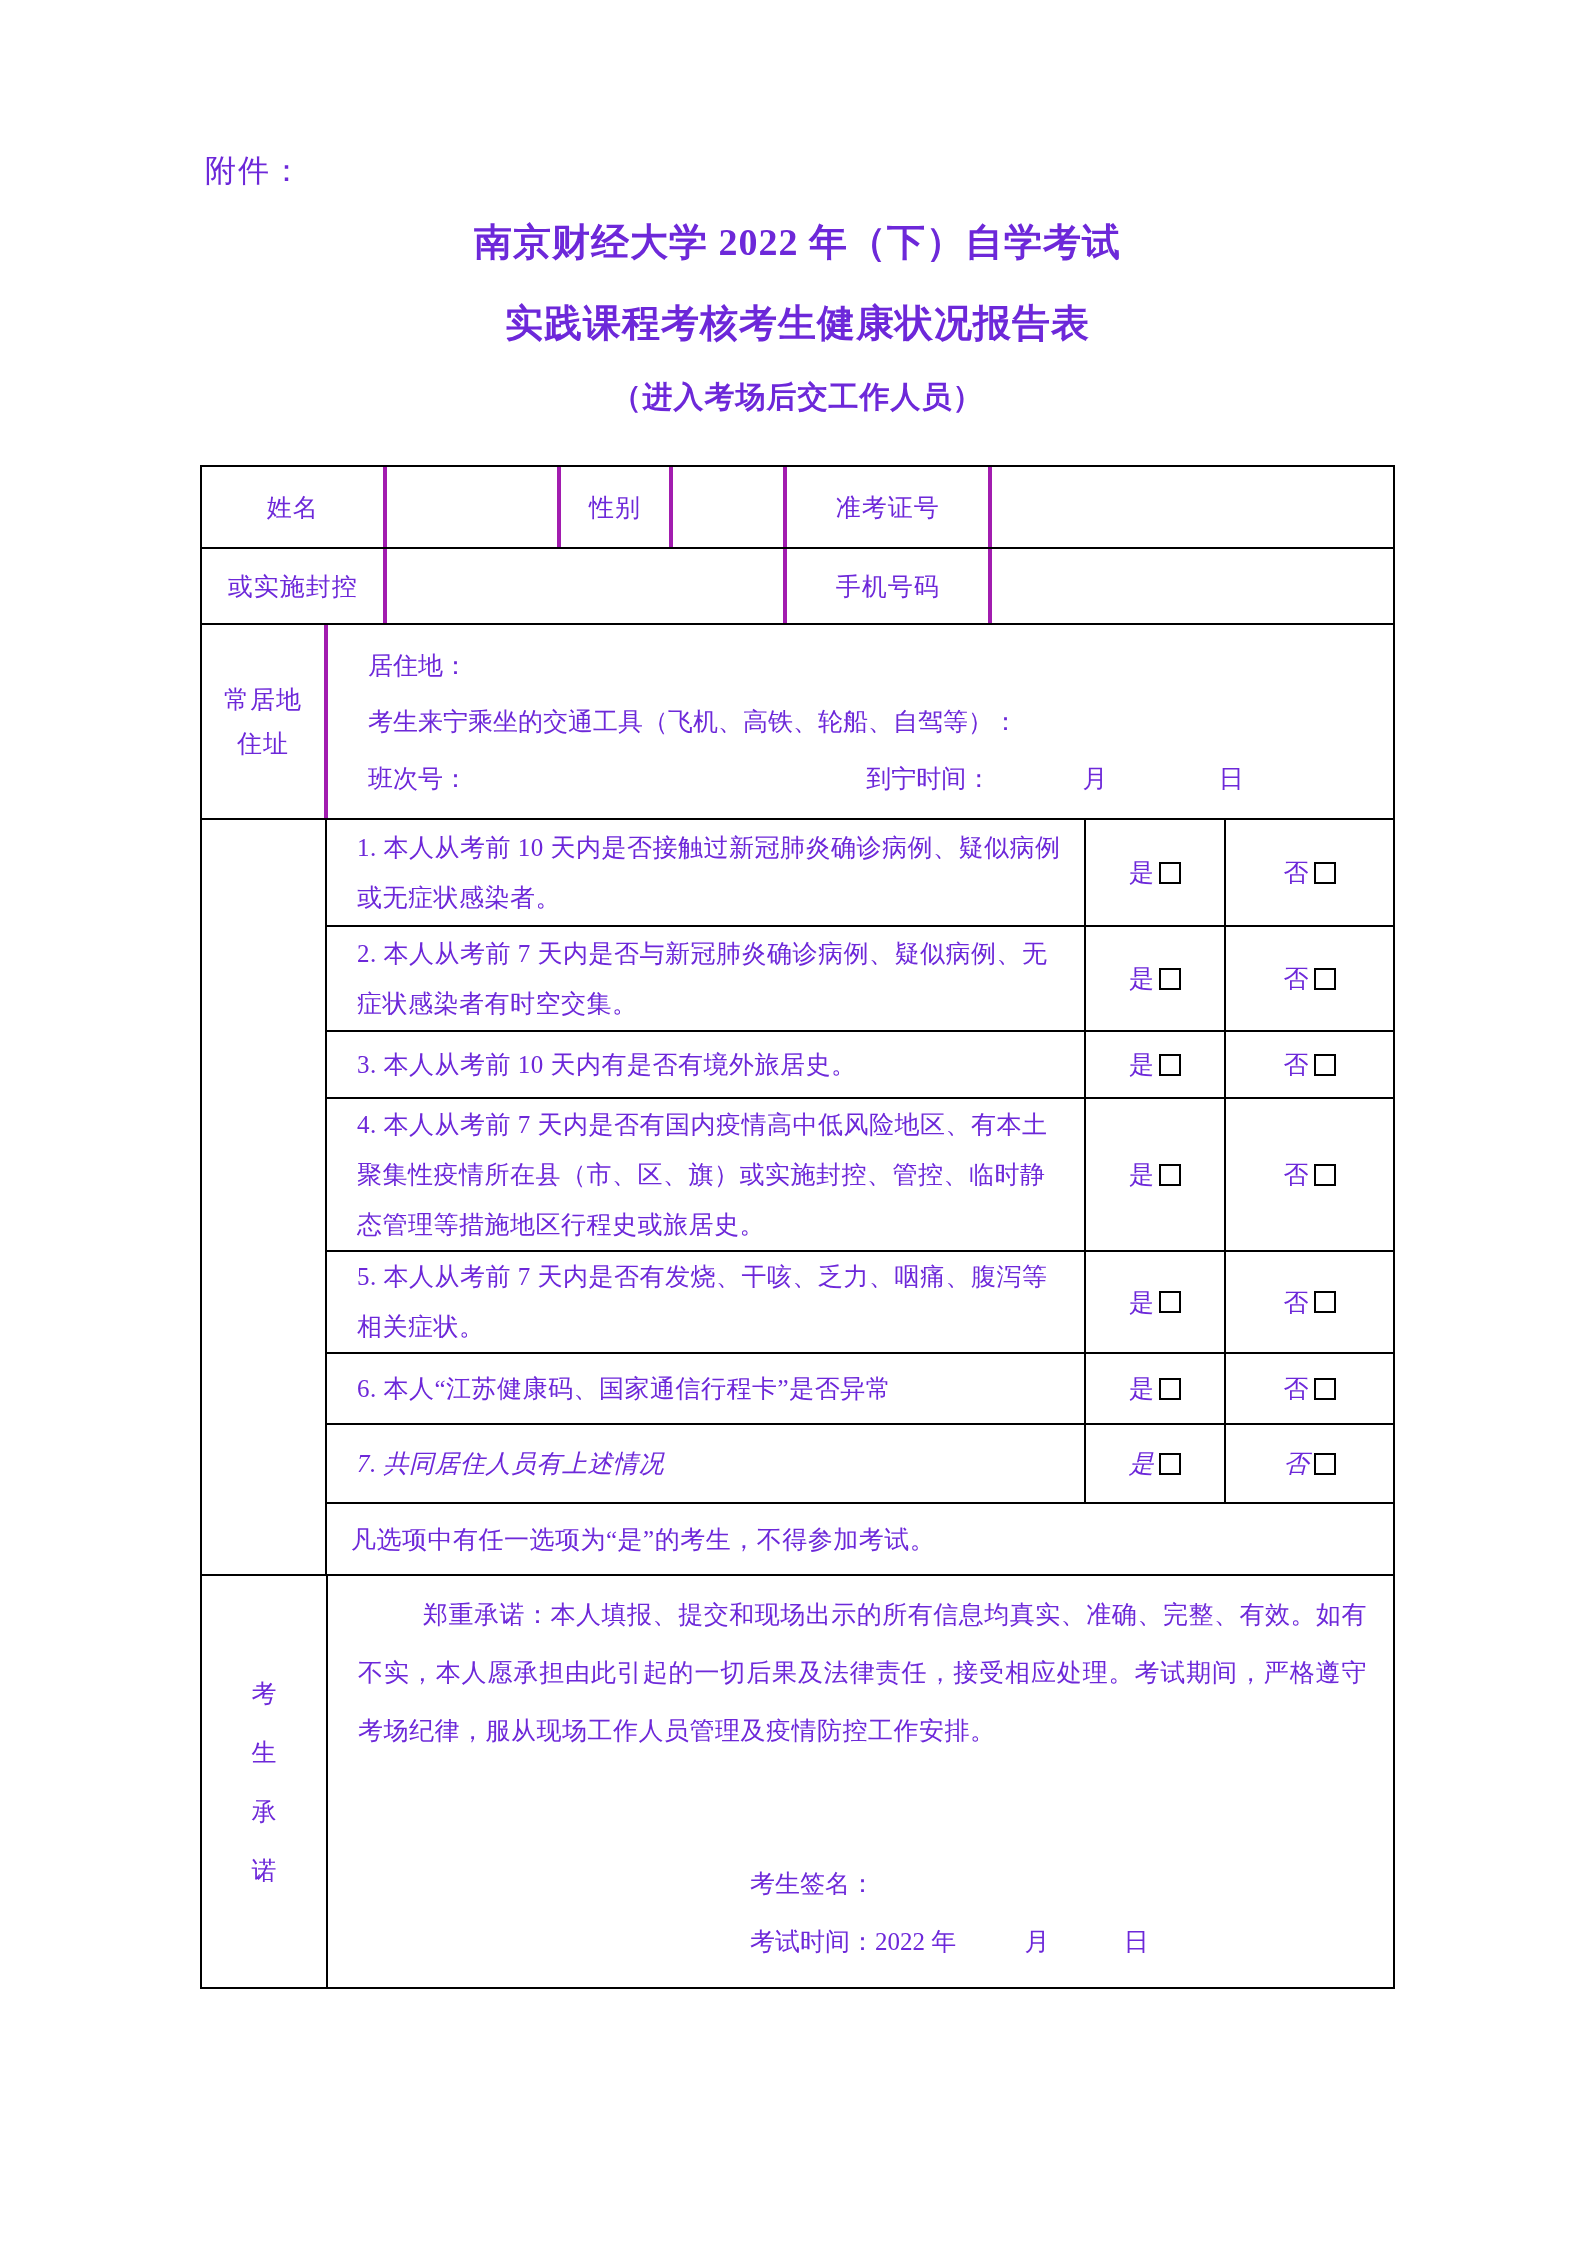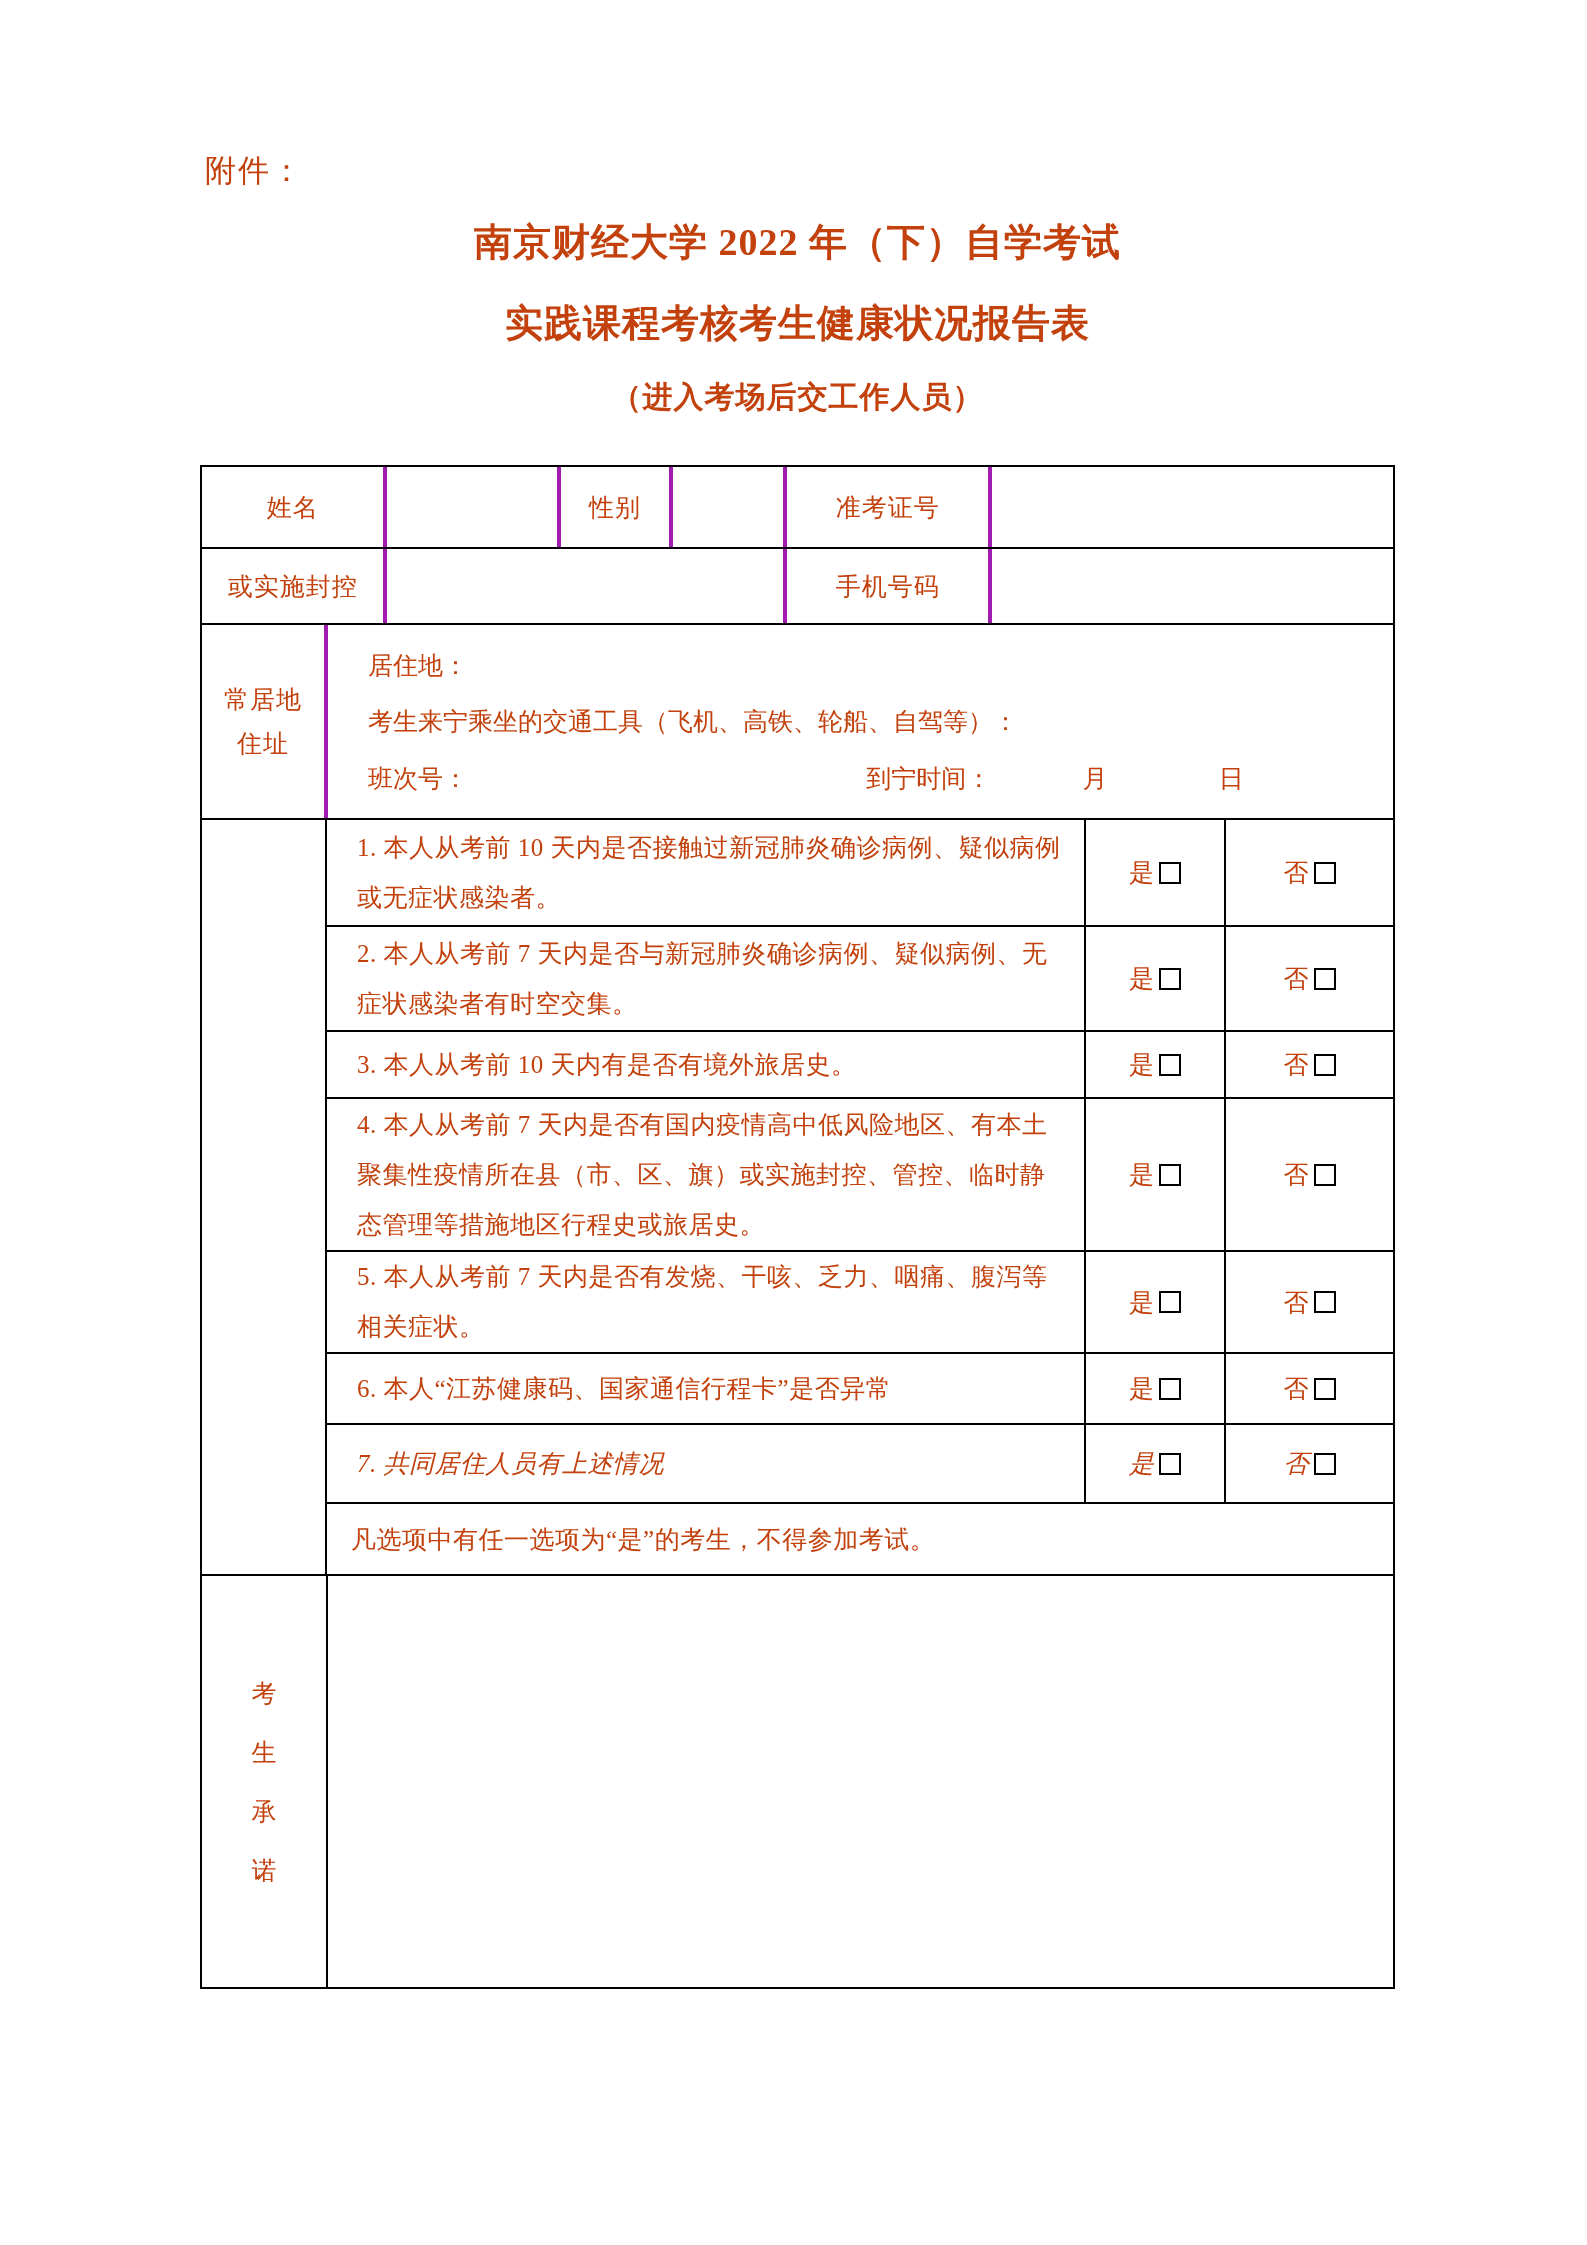--- a/index.html
+++ b/index.html
@@ -1,20 +1,20 @@
 <!DOCTYPE html>
 <html><head>
 <meta charset="utf-8">
 <style>
   html,body{margin:0;padding:0;background:#fff;}
   .page{
     position:relative;
     width:1587px;height:2245px;
     background:#ffffff;
-    color:#c2410c;
+    color:#6d28d9;
     font-family:"Liberation Serif","DejaVu Serif",serif;
     overflow:hidden;
   }
   .attachment{
     position:absolute;left:205px;top:150px;
     font-size:31px;letter-spacing:2px;
   }
   .titleblock{
     position:absolute;left:200px;top:218px;width:1195px;
     text-align:center;
@@ -274,16 +274,29 @@
       </div>
     </div>
 
     <div class="trow commitrow">
       <div class="commitlabel">
         <span>考</span>
         <span>生</span>
         <span>承</span>
         <span>诺</span>
       </div>
+      <div class="commitbody">
+        <div class="commitpara">郑重承诺：本人填报、提交和现场出示的所有信息均真实、准确、完整、有效。如有不实，本人愿承担由此引起的一切后果及法律责任，接受相应处理。考试期间，严格遵守考场纪律，服从现场工作人员管理及疫情防控工作安排。</div>
+        <div class="sigblock">
+          <div>
+            <span>考生签名：</span>
+          </div>
+          <div>
+            <span>考试时间：2022 年</span>
+            <span class="sig-month">月</span>
+            <span class="sig-day">日</span>
+          </div>
+        </div>
+      </div>
     </div>
 
   </div>
 </div>
 
 </body></html>

